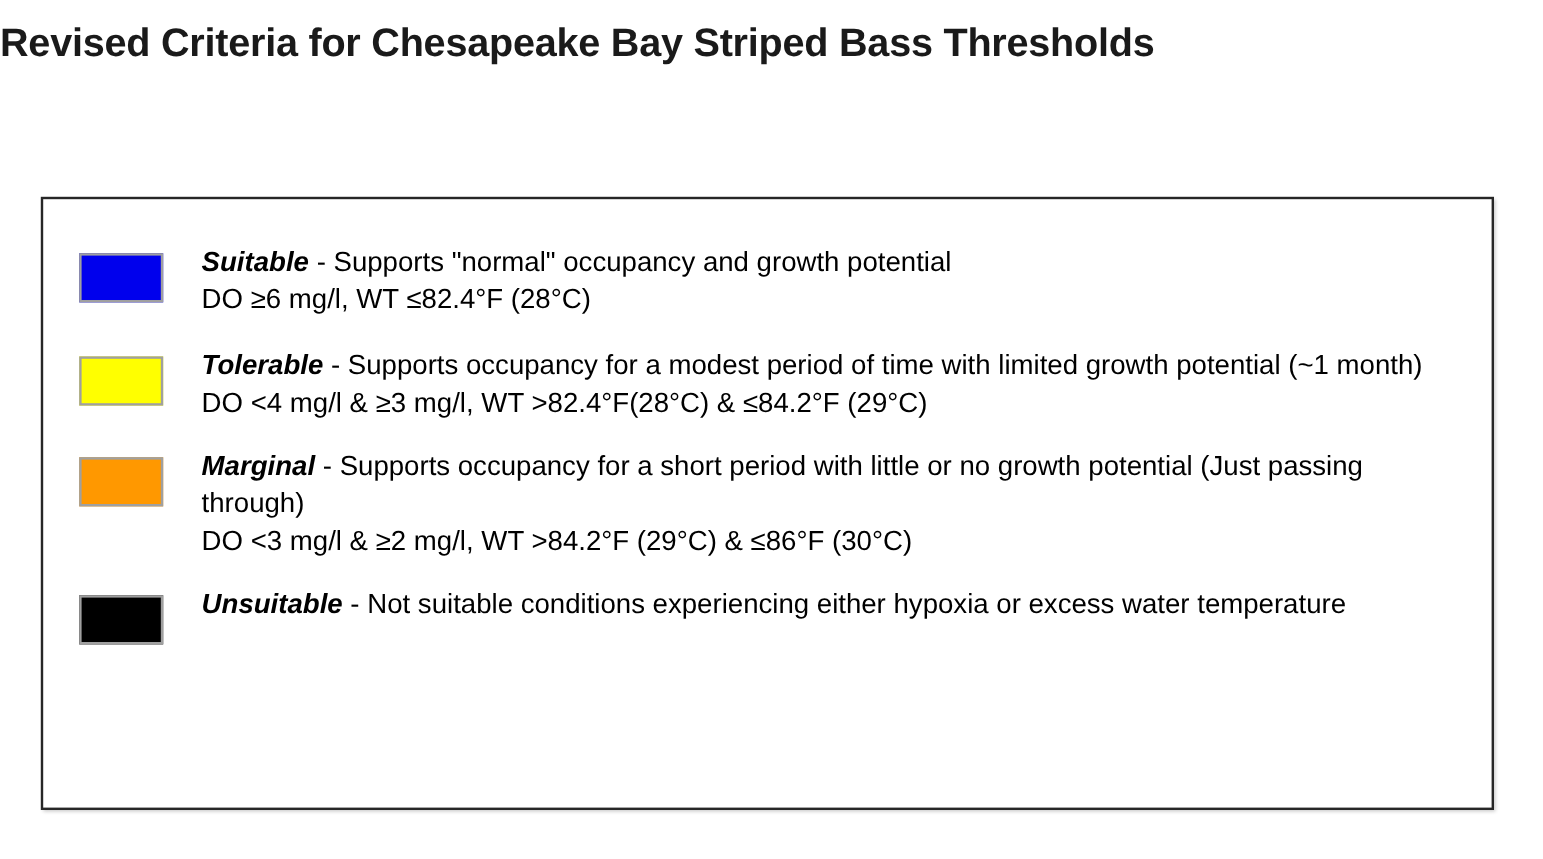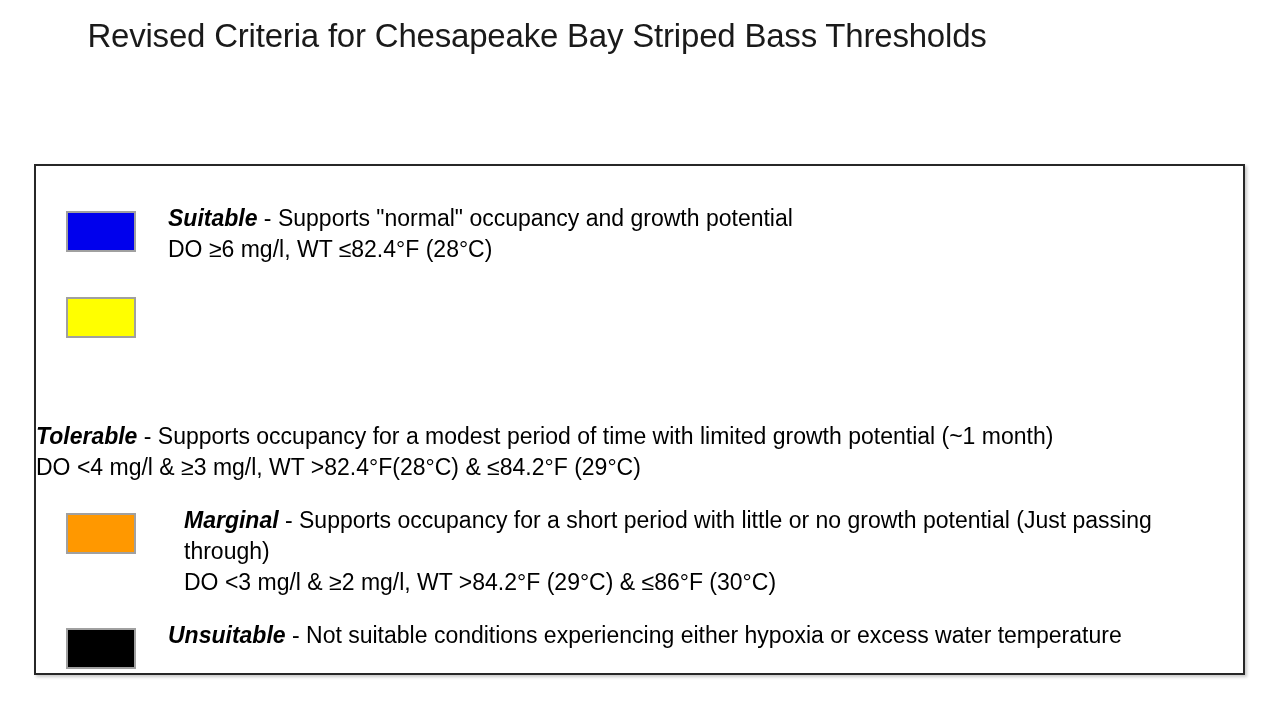--- a/index.html
+++ b/index.html
@@ -15,23 +15,23 @@
     overflow: hidden;
     position: relative;
   }
 
   
   .slide-title {
     position: absolute;
     left: 0;
     top: 14px;
     width: 1074px;
-    text-align: center;
+    text-align: left;
     font-size: 33px;
-    font-weight: normal;
+    font-weight: bold;
     line-height: 44px;
     color: #1a1a1a;
     letter-spacing: -0.2px;
   }
   .slide-title .title-line {
     display: block;
     white-space: nowrap;
   }
 
   
@@ -87,22 +87,22 @@
   }
   .cat-name {
     font-weight: bold;
     font-style: italic;
   }
   .desc-line { display: block; }
   .thresholds { display: block; }
 
   
   .row-suitable   { margin-top: 37px; }
-  .row-tolerable  { margin-top: 24px; flex-direction: column; }
-  .row-marginal   { margin-top: 22px; gap: 16px; }
+  .row-tolerable  { margin-top: 24px; }
+  .row-marginal   { margin-top: 22px; }
   .row-unsuitable { margin-top: 22px; justify-content: center; }
 </style>
 </head>
 <body>
 
 <div class="slide-title">
   <span class="title-line">Revised Criteria for Chesapeake Bay Striped Bass Thresholds</span>
 </div>
 
 <div class="criteria-panel">

